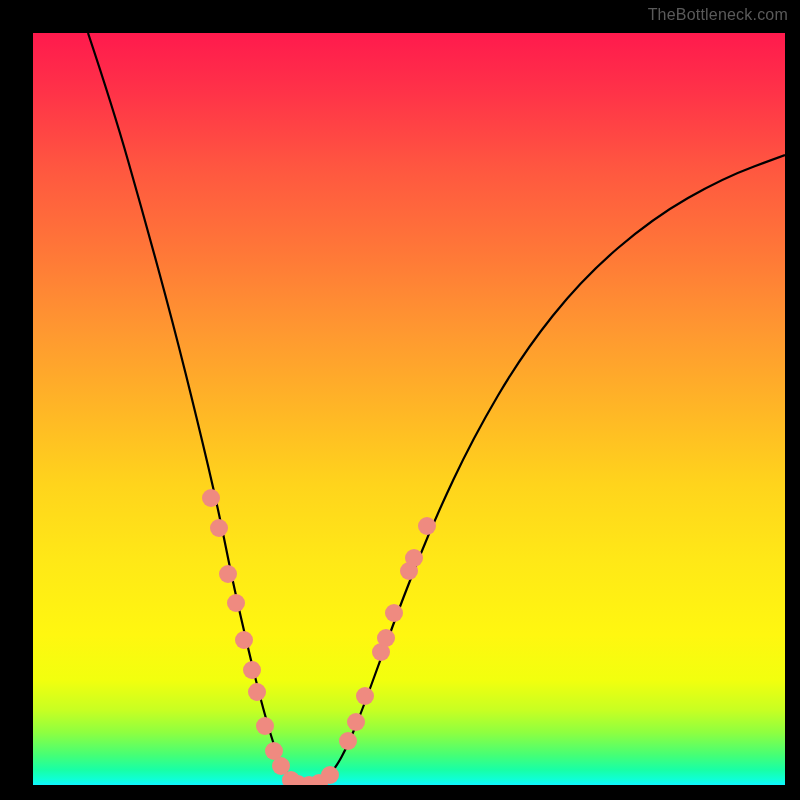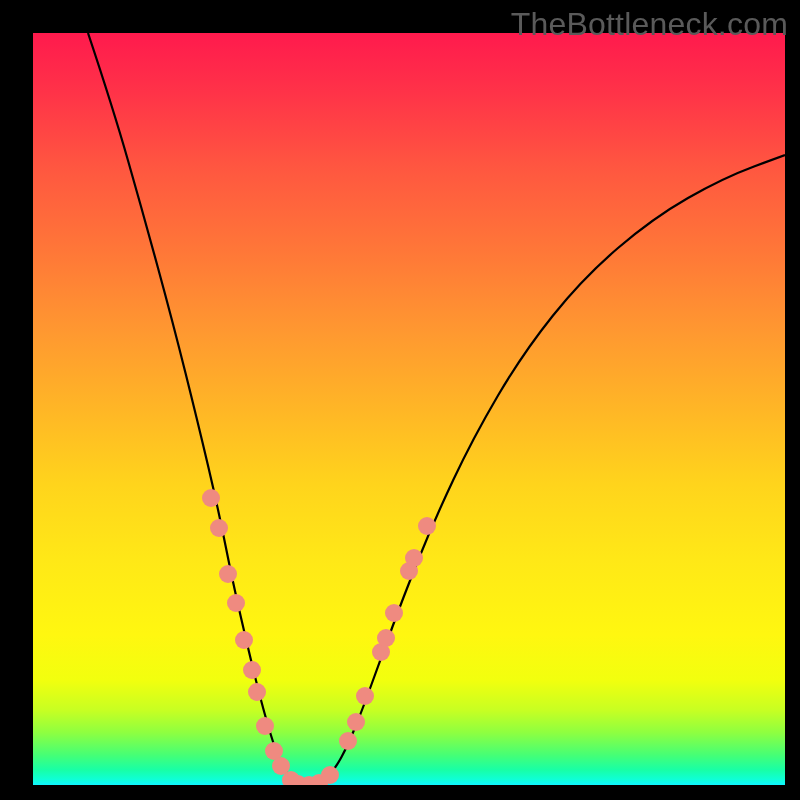--- a/index.html
+++ b/index.html
@@ -40,21 +40,21 @@
       #18ffa6 98%,
       #0fffd4 99.2%,
       #0ff5ff 100%
     );
   }
   .watermark {
     position: absolute;
     top: 6px;
     right: 12px;
     color: #5a5a5a;
-    font-size: 32px;
+    font-size: 16px;
     font-weight: 500;
     letter-spacing: 0.2px;
     user-select: none;
   }
   svg.curve {
     position: absolute;
     left: 0; top: 0;
     width: 752px; height: 752px;
   }
   .curve-path {

